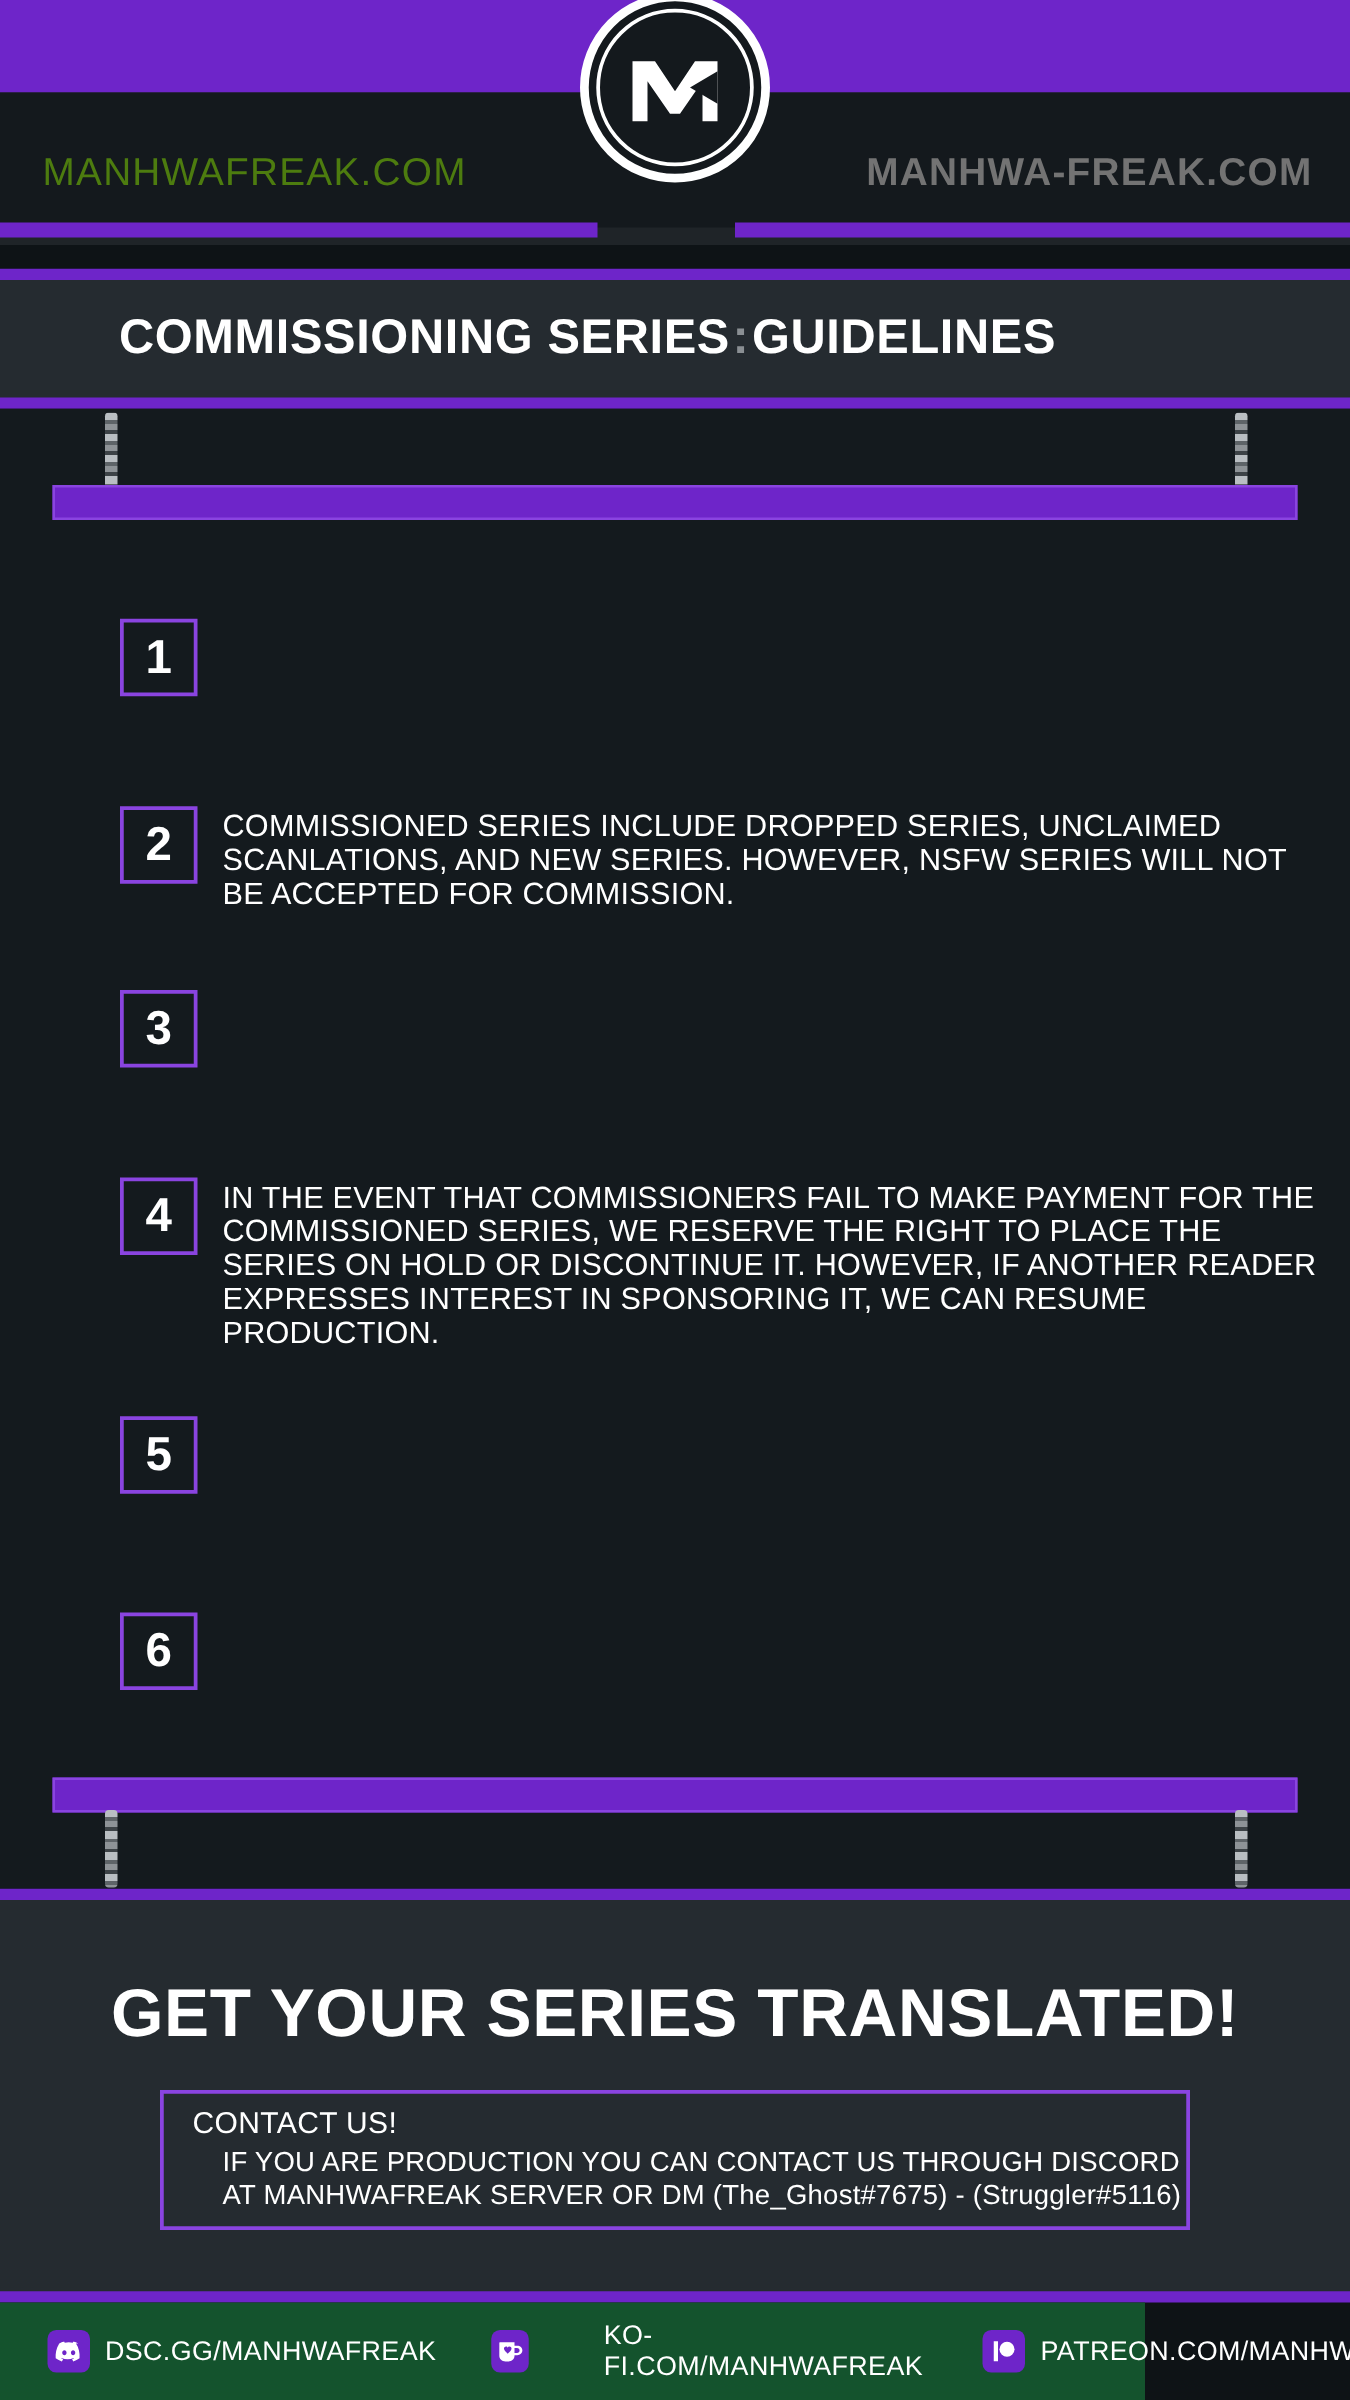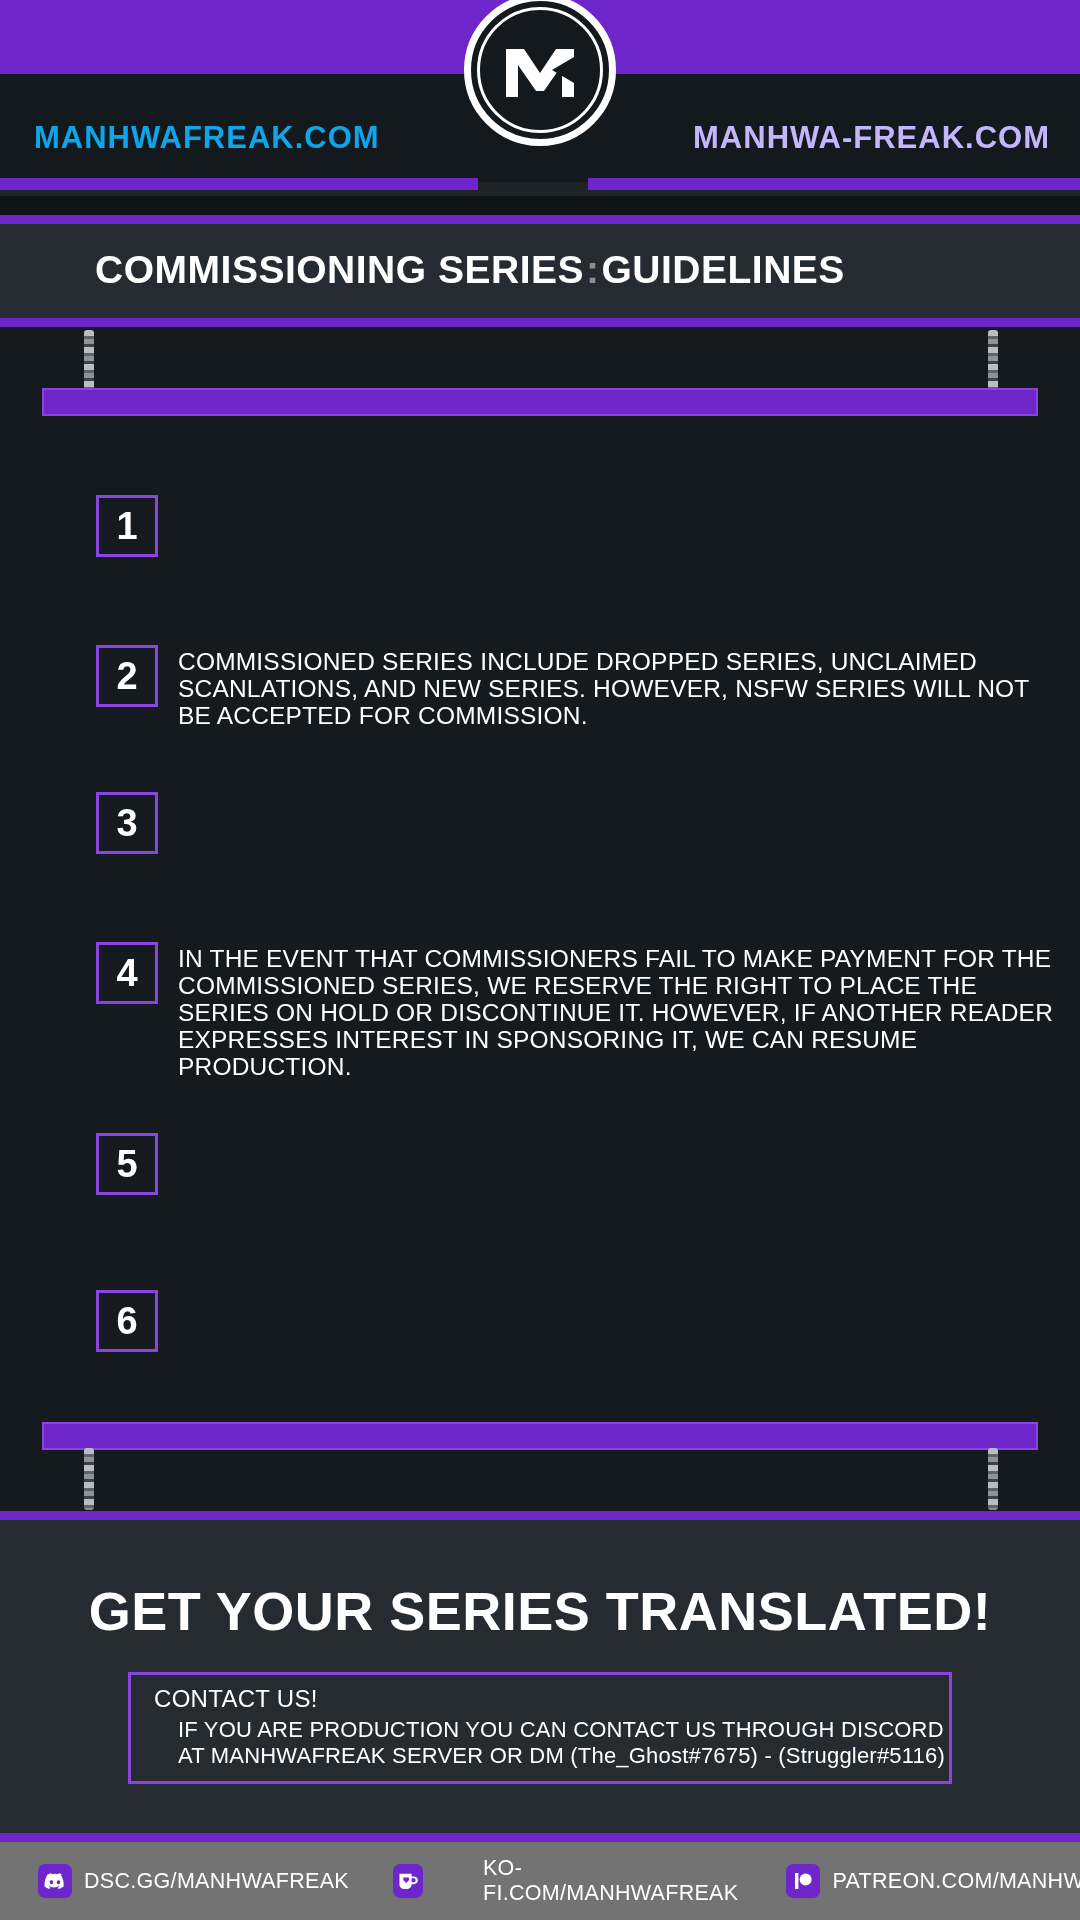--- a/index.html
+++ b/index.html
@@ -51,31 +51,31 @@
     width: 492px;
     height: 12px;
     background: #6e25c9;
   }
   .site-left {
     position: absolute;
     top: 120px;
     left: 34px;
     font-size: 31px;
     letter-spacing: 1px;
-    font-weight: bold;
-    color: #0ea5e9;
+    font-weight: normal;
+    color: #4d7c0f;
   }
   .site-right {
     position: absolute;
     top: 120px;
     right: 30px;
     font-size: 31px;
     letter-spacing: 1px;
     font-weight: bold;
-    color: #c4b5fd;
+    color: #737373;
   }
   .logo-wrap {
     position: absolute;
     left: 464px;
     top: -6px;
     width: 152px;
     height: 152px;
     border-radius: 50%;
     background: #14191d;
     border: 7px solid #ffffff;
@@ -263,23 +263,23 @@
     top: 1743px;
     left: 178px;
     font-size: 22px;
     letter-spacing: 0.2px;
   }
 
   
   .bottom-bar {
     position: absolute;
     top: 1842px; left: 0;
-    width: 1080px;
+    width: 916px;
     height: 78px;
-    background: #737373;
+    background: #14532d;
     display: flex;
     align-items: center;
   }
   .social {
     display: flex;
     align-items: center;
     margin-left: 38px;
   }
   .social-icon {
     width: 34px;

